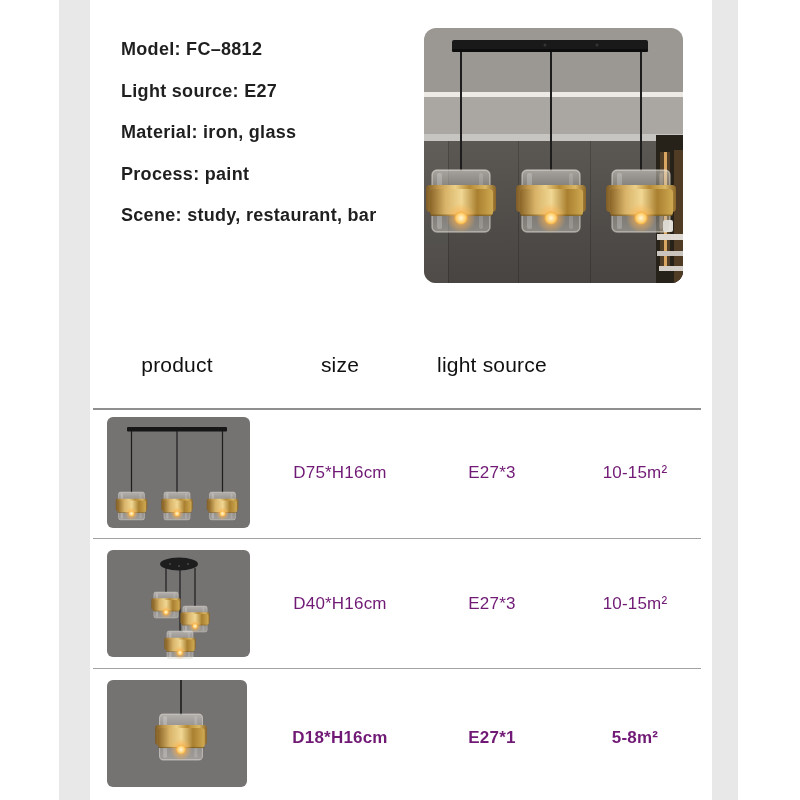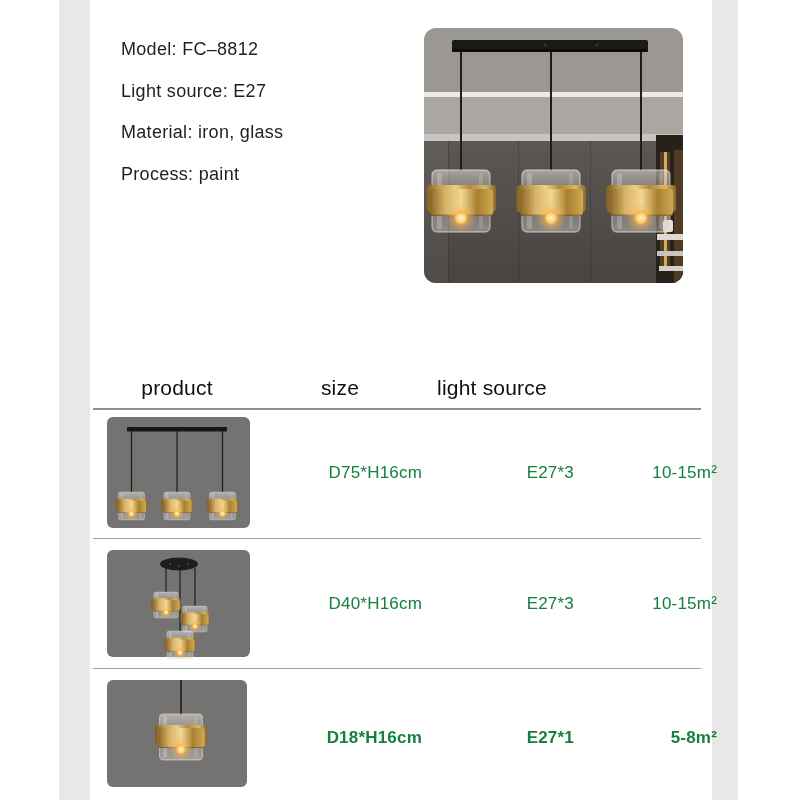--- a/index.html
+++ b/index.html
@@ -6,43 +6,43 @@
   .page {
     position:relative; width:800px; height:800px; overflow:hidden;
     background:#ffffff; font-family:"Liberation Sans", sans-serif;
   }
   #scene { position:absolute; left:0; top:0; }
 
   .strip { position:absolute; top:0; bottom:0; background:#e8e8e8; }
   #strip-left  { left:59px;  width:31px; }
   #strip-right { left:712px; width:26px; }
 
-  .specs { position:absolute; left:121px; top:29px; list-style:none; margin:0; padding:0; }
+  .specs { position:absolute; left:121px; top:29px; list-style:none; margin:0; padding:0;font-weight:bold; }
   .spec-line {
     font-size:18px; color:#1f1f1f; line-height:41.5px;
     white-space:nowrap; letter-spacing:0.3px;
   }
 
   .th {
-    position:absolute; top:377px; font-size:21px; line-height:21px;
+    position:absolute; top:354px; font-size:21px; line-height:21px;
     color:#101010; text-align:center; letter-spacing:0.2px;
   }
   #th-product { left:95px;  width:164px; }
   #th-size    { left:258px; width:164px; }
   #th-light   { left:410px; width:164px; }
   #th-space   { left:553px; width:164px; }
 
   .hline { position:absolute; left:93px; width:608px; }
   #line-header { top:408px; height:2px; background:#8f8f8f; }
   #line-row1   { top:538px; height:1px; background:#a3a3a3; }
   #line-row2   { top:668px; height:1px; background:#a3a3a3; }
 
   .cell {
-    position:absolute; font-size:17px; line-height:17px; color:#15803d;
-    text-align:right; letter-spacing:0.2px; white-space:nowrap;
+    position:absolute; font-size:17px; line-height:17px; color:#701a75;
+    text-align:center; letter-spacing:0.2px; white-space:nowrap;
   }
   .col-size  { left:258px; width:164px; }
   .col-light { left:410px; width:164px; }
   .col-space { left:553px; width:164px; }
   .row1 { top:464px; }
   .row2 { top:595px; }
   .row3 { top:729px;font-weight:bold; }
 </style>
 </head>
 <body>
@@ -169,20 +169,21 @@
   </svg>
 
   <div class="strip" id="strip-left"></div>
   <div class="strip" id="strip-right"></div>
 
   <ul class="specs">
     <li class="spec-line">Model: FC–8812</li>
     <li class="spec-line">Light source: E27</li>
     <li class="spec-line">Material: iron, glass</li>
     <li class="spec-line">Process: paint</li>
+    <li class="spec-line">Scene: study, restaurant, bar</li>
   </ul>
 
   <div class="th" id="th-product">product</div>
   <div class="th" id="th-size">size</div>
   <div class="th" id="th-light">light source</div>
 
   <div class="hline" id="line-header"></div>
   <div class="hline" id="line-row1"></div>
   <div class="hline" id="line-row2"></div>
 

